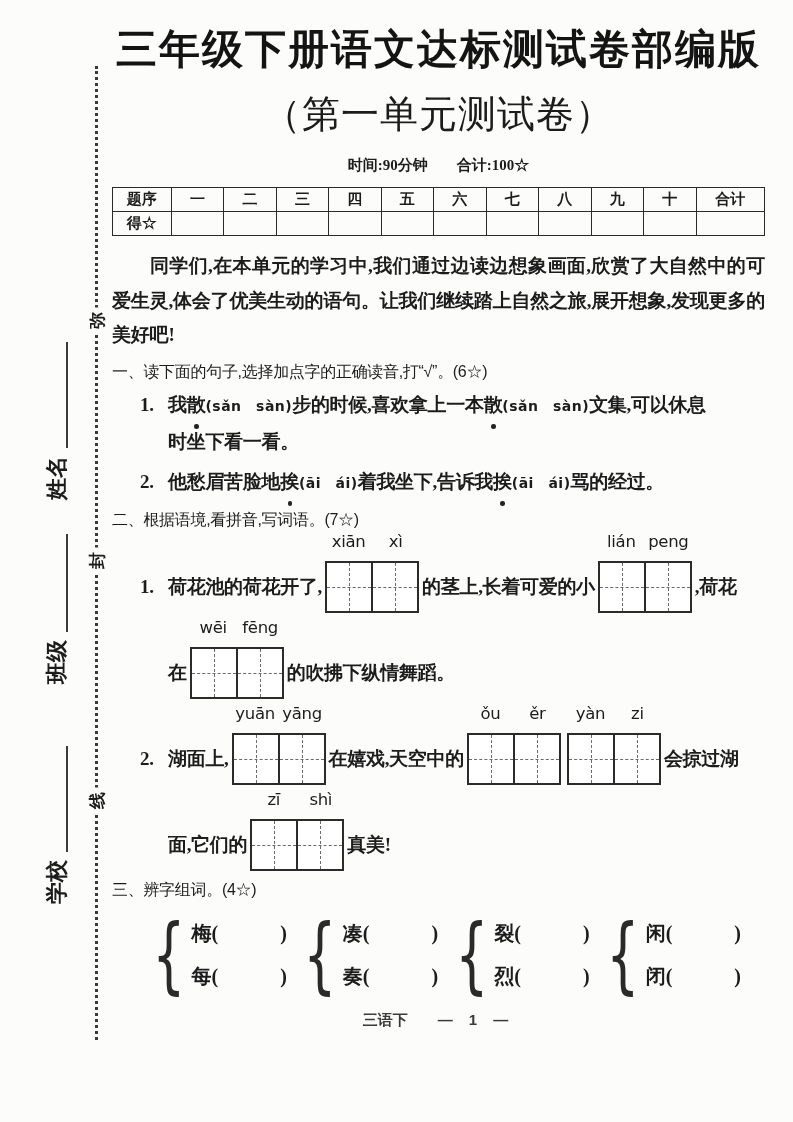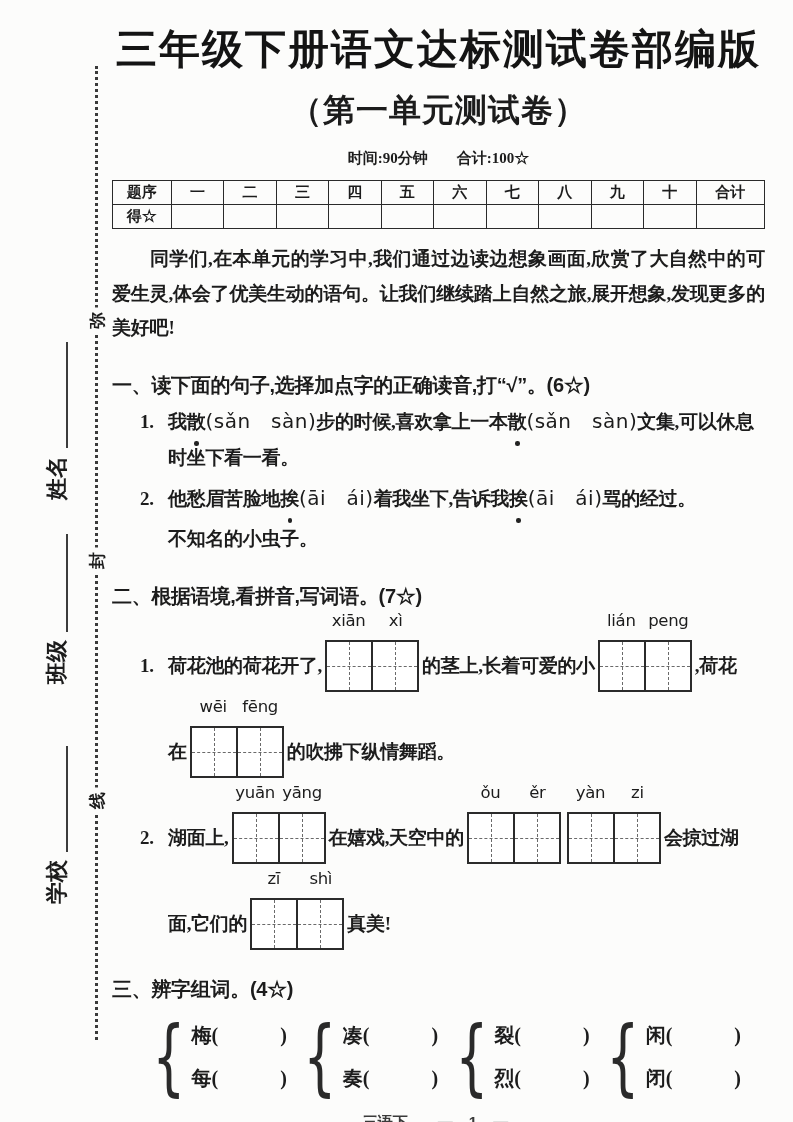--- a/index.html
+++ b/index.html
@@ -27,21 +27,21 @@
   }
   .stu-field .uline { display:inline-block; height:2px; background:#3c3c3c; margin-bottom:4px; }
   
   .main { position:absolute; left:112px; top:22px; width:653px; }
   .title {
     text-align:center; font-family:"Liberation Sans", sans-serif;
     font-weight:800; font-size:41px; letter-spacing:2px; color:#141414;
   }
   .subtitle {
     text-align:center; font-family:"Liberation Sans", sans-serif;
-    font-weight:700; font-size:32px; margin-top:12px; letter-spacing:1px;
+    font-weight:400; font-size:38px; margin-top:12px; letter-spacing:1px;
   }
   .meta {
     display:flex; justify-content:center; gap:29px; margin-top:16px;
     font-size:15px; font-weight:700;
   }
   
   table.score {
     width:100%; margin-top:12px; border-collapse:collapse; table-layout:fixed;
     font-family:"Liberation Sans", sans-serif; font-size:15px; font-weight:700;
   }
@@ -50,29 +50,29 @@
   }
   table.score td.first { width:9%; }
   table.score td.last { width:10.5%; }
   
   .intro {
     margin-top:13px; font-size:19px; line-height:1.82; font-weight:600;
     text-indent:2em; text-align:justify; letter-spacing:-0.2px;
   }
   
   .sec-head {
-    margin-top:26px; font-family:"Liberation Sans", sans-serif;
-    font-size:20px; font-weight:700; letter-spacing:-0.3px;
+    margin-top:9px; font-family:"Liberation Sans", sans-serif;
+    font-size:16px; font-weight:400; letter-spacing:-0.3px;
   }
   .item { padding-left:56px; margin-top:4px; font-size:19px; font-weight:600; letter-spacing:-0.3px; }
   .item .line { line-height:36px; white-space:nowrap; }
   .item .num { display:inline-block; width:28px; margin-left:-28px; }
   .item .boxline { display:flex; align-items:center; padding-top:26px; margin:4px 0 8px; }
   .item .boxline .num { flex:0 0 28px; }
-  .pinyin { font-family:"DejaVu Sans", sans-serif; font-size:20px; font-weight:400; letter-spacing:0.5px; }
+  .pinyin { font-family:"DejaVu Sans", sans-serif; font-size:14px; font-weight:700; letter-spacing:0.5px; }
   .dotc { position:relative; display:inline-block; }
   .dotc::after {
     content:""; position:absolute; left:50%; bottom:-6px;
     width:4.5px; height:4.5px; margin-left:-2px; border-radius:50%; background:#222;
   }
   
   .pybox { position:relative; display:inline-flex; margin:0 3px; flex:0 0 auto; }
   .pybox .py {
     position:absolute; bottom:100%; left:0; right:0; display:flex; margin-bottom:1px;
     font-family:"DejaVu Sans", sans-serif; font-size:16.5px; font-weight:500;
@@ -178,21 +178,20 @@
     <div class="sec-head">一、读下面的句子,选择加点字的正确读音,打“√”。(6☆)</div>
     <div id="section1-items">
         <div class="item">
           <div class="line"><span class="num">1.</span><span>我</span><span class="dotc">散</span><span class="pinyin">(sǎn　sàn)</span><span>步的时候,喜欢拿上一本</span><span class="dotc">散</span><span class="pinyin">(sǎn　sàn)</span><span>文集,可以休息</span></div>
           <div class="line"><span>时坐下看一看。</span></div>
         </div>
         <div class="item">
           <div class="line"><span class="num">2.</span><span>他愁眉苦脸地</span><span class="dotc">挨</span><span class="pinyin">(āi　ái)</span><span>着我坐下,告诉我</span><span class="dotc">挨</span><span class="pinyin">(āi　ái)</span><span>骂的经过。</span></div>
         </div>
         <div class="item">
-          <div class="line"><span>不知名的小虫子。</span></div>
         </div>
       </div>
 
     <div class="sec-head">二、根据语境,看拼音,写词语。(7☆)</div>
     <div id="section2-items">
         <div class="item">
           <div class="line boxline">
             <span class="num">1.</span>
             <span>荷花池的荷花开了,</span>
             <span class="pybox">

